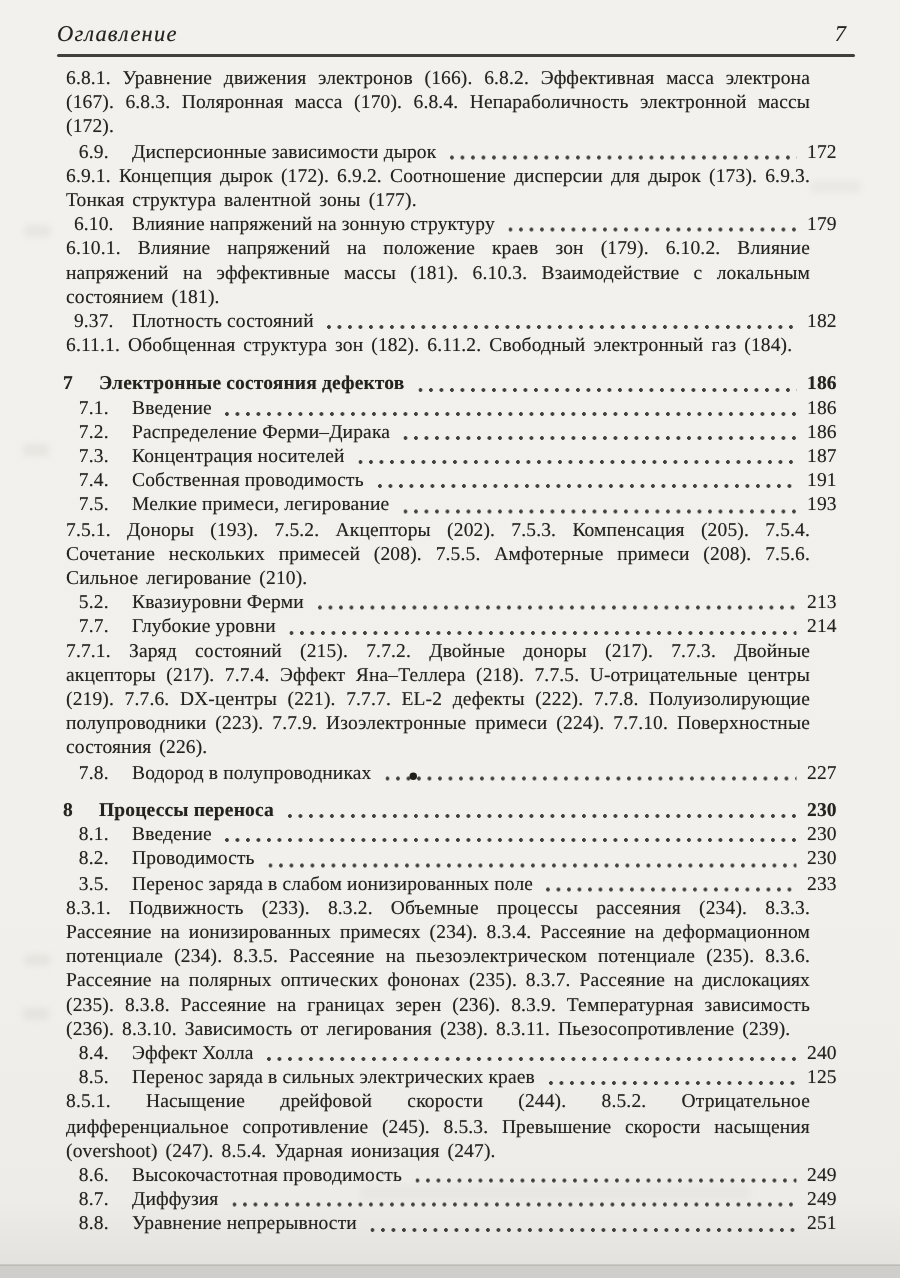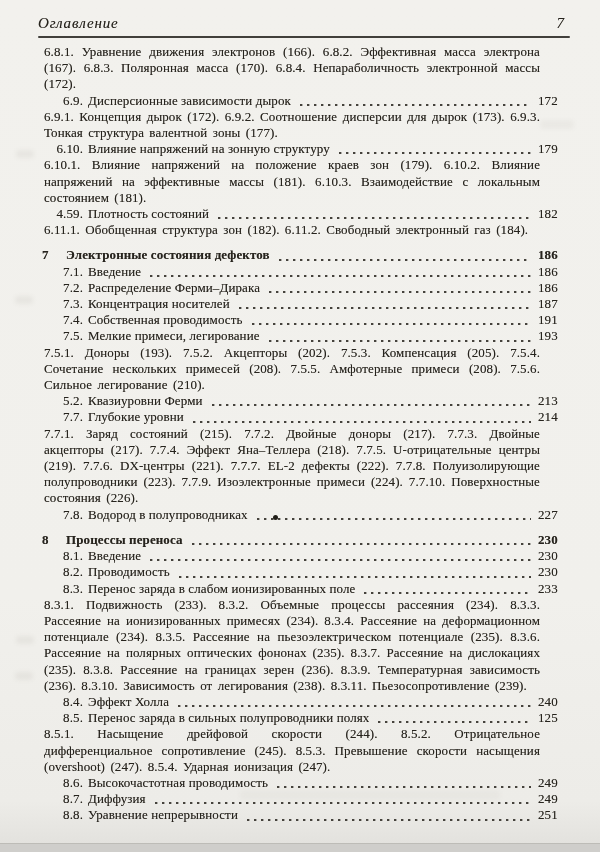--- a/index.html
+++ b/index.html
@@ -29,21 +29,21 @@
     position: absolute; top: 36px; left: 38px; width: 532px; height: 2px;
     background: #413f3b; border-radius: 1px;
   }
 
   
   .toc {
     position: absolute; top: 44px; left: 0; right: 32px;
     font-size: 13px; line-height: 16.2px; letter-spacing: 0.1px;
   }
   .row { display: flex; align-items: baseline; padding-left: 42px; }
-  .row .num { flex: 0 0 46px; width: 46px; text-align: right; padding-right: 5px; box-sizing: border-box; white-space: pre; }
+  .row .num { flex: 0 0 46px; width: 46px; text-align: center; padding-right: 5px; box-sizing: border-box; white-space: pre; }
   .row .title { flex: 0 1 auto; white-space: nowrap; overflow: hidden; }
   .row .pagecol { flex: 0 0 30px; width: 30px; text-align: left; }
   .leader {
     flex: 1 1 auto; position: relative;
     height: 4px; align-self: flex-end; margin: 0 7px 2px 9px; min-width: 12px;
     background-image: radial-gradient(circle at 1.3px 2px, #45423c 1.05px, rgba(0,0,0,0) 1.45px);
     background-size: 7px 4px; background-repeat: repeat-x; background-position: 0 0;
   }
   .row.chapter { margin-top: 9px; font-weight: bold; }
   .row.chapter .num { text-align: left; flex-basis: 24px; width: 24px; padding-right: 0; }
@@ -96,21 +96,21 @@
       <div class="row section">
       <span class="num">6.10.</span>
       <span class="title">Влияние напряжений на зонную структуру</span>
       <span class="leader"></span>
       <span class="pagecol">179</span>
     </div>
       <div class="sub">
       <span>6.10.1. Влияние напряжений на положение краев зон (179).  6.10.2. Влияние напряжений на эффективные массы (181).  6.10.3. Взаимодействие с локальным состоянием (181).</span>
     </div>
       <div class="row section">
-      <span class="num">4.59.</span>
+      <span class="num">9.37.</span>
       <span class="title">Плотность состояний</span>
       <span class="leader"></span>
       <span class="pagecol">182</span>
     </div>
       <div class="sub">
       <span>6.11.1. Обобщенная структура зон (182).  6.11.2. Свободный электронный газ (184).</span>
     </div>
       <div class="row chapter">
       <span class="num">7</span>
       <span class="title">Электронные состояния дефектов</span>
@@ -185,37 +185,37 @@
       <span class="leader"></span>
       <span class="pagecol">230</span>
     </div>
       <div class="row section">
       <span class="num">8.2.</span>
       <span class="title">Проводимость</span>
       <span class="leader"></span>
       <span class="pagecol">230</span>
     </div>
       <div class="row section">
-      <span class="num">8.3.</span>
+      <span class="num">3.5.</span>
       <span class="title">Перенос заряда в слабом ионизированных поле</span>
       <span class="leader"></span>
       <span class="pagecol">233</span>
     </div>
       <div class="sub">
       <span>8.3.1. Подвижность (233).  8.3.2. Объемные процессы рассеяния (234). 8.3.3. Рассеяние на ионизированных примесях (234).  8.3.4. Рассеяние на деформационном потенциале (234).  8.3.5. Рассеяние на пьезоэлектрическом потенциале (235).  8.3.6. Рассеяние на полярных оптических фононах (235). 8.3.7. Рассеяние на дислокациях (235).  8.3.8. Рассеяние на границах зерен (236).  8.3.9. Температурная зависимость (236).  8.3.10. Зависимость от легирования (238).  8.3.11. Пьезосопротивление (239).</span>
     </div>
       <div class="row section">
       <span class="num">8.4.</span>
       <span class="title">Эффект Холла</span>
       <span class="leader"></span>
       <span class="pagecol">240</span>
     </div>
       <div class="row section">
       <span class="num">8.5.</span>
-      <span class="title">Перенос заряда в сильных полупроводники полях</span>
+      <span class="title">Перенос заряда в сильных электрических краев</span>
       <span class="leader"></span>
       <span class="pagecol">125</span>
     </div>
       <div class="sub">
       <span>8.5.1. Насыщение дрейфовой скорости (244).  8.5.2. Отрицательное дифференциальное сопротивление (245).  8.5.3. Превышение скорости насыщения (overshoot) (247).  8.5.4. Ударная ионизация (247).</span>
     </div>
       <div class="row section">
       <span class="num">8.6.</span>
       <span class="title">Высокочастотная проводимость</span>
       <span class="leader"></span>

